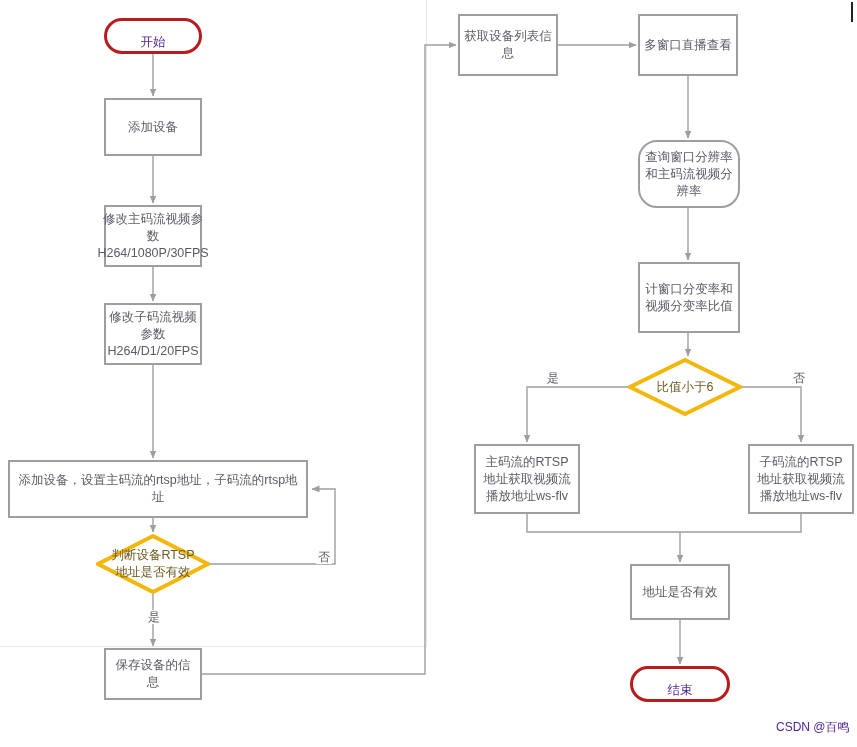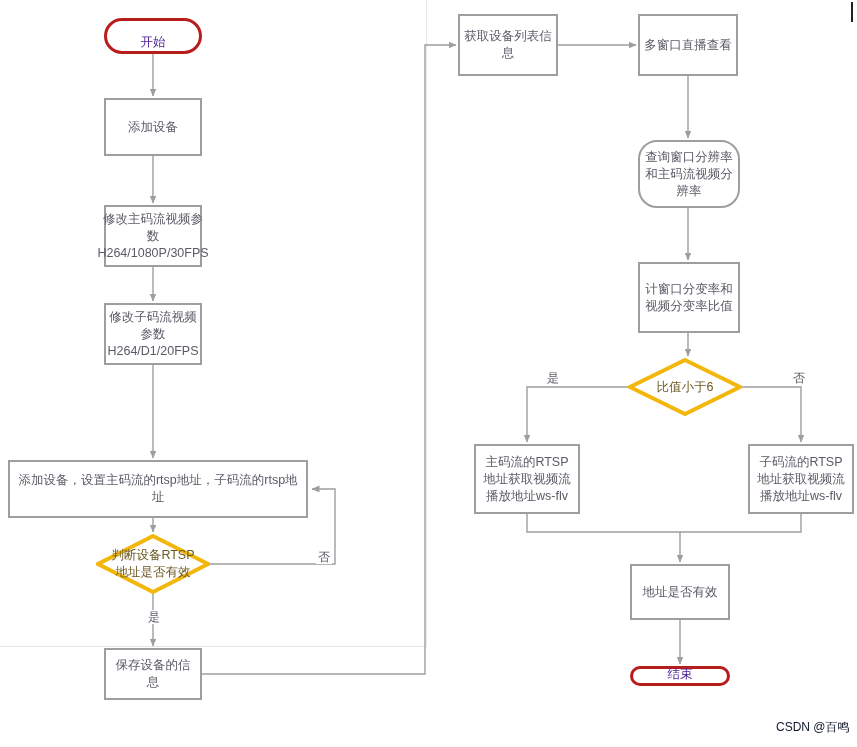--- a/index.html
+++ b/index.html
@@ -71,21 +71,21 @@
     font-size: 12px;
     color: #5a5a66;
     background: #ffffff;
     padding: 0 2px;
     z-index: 4;
     line-height: 14px;
   }
   .watermark {
     position: absolute;
     font-size: 12px;
-    color: #0f172a;
+    color: #4c1d95;
     z-index: 5;
     white-space: nowrap;
   }
   .page-bound {
     position: absolute;
     border-right: 1px solid #e6e6e6;
     border-bottom: 1px solid #e6e6e6;
     z-index: 0;
   }
   .caret {
@@ -193,21 +193,21 @@
   </div>
 
   <div class="node process" style="left:748px; top:444px; width:106px; height:70px;">
     <span class="label">子码流的RTSP地址获取视频流播放地址ws-flv</span>
   </div>
 
   <div class="node process" style="left:630px; top:564px; width:100px; height:56px;">
     <span class="label">地址是否有效</span>
   </div>
 
-  <div class="node terminator" style="left:630px; top:666px; width:100px; height:20px;">
+  <div class="node terminator" style="left:630px; top:666px; width:100px; height:36px;">
     <span class="label">结束</span>
   </div>
 
   <div class="edge-label" style="left:316px; top:550px;">否</div>
   <div class="edge-label" style="left:146px; top:610px;">是</div>
   <div class="edge-label" style="left:545px; top:371px;">是</div>
   <div class="edge-label" style="left:791px; top:371px;">否</div>
 
   <div class="watermark" style="left:776px; top:719px;">CSDN @百鸣</div>
 

